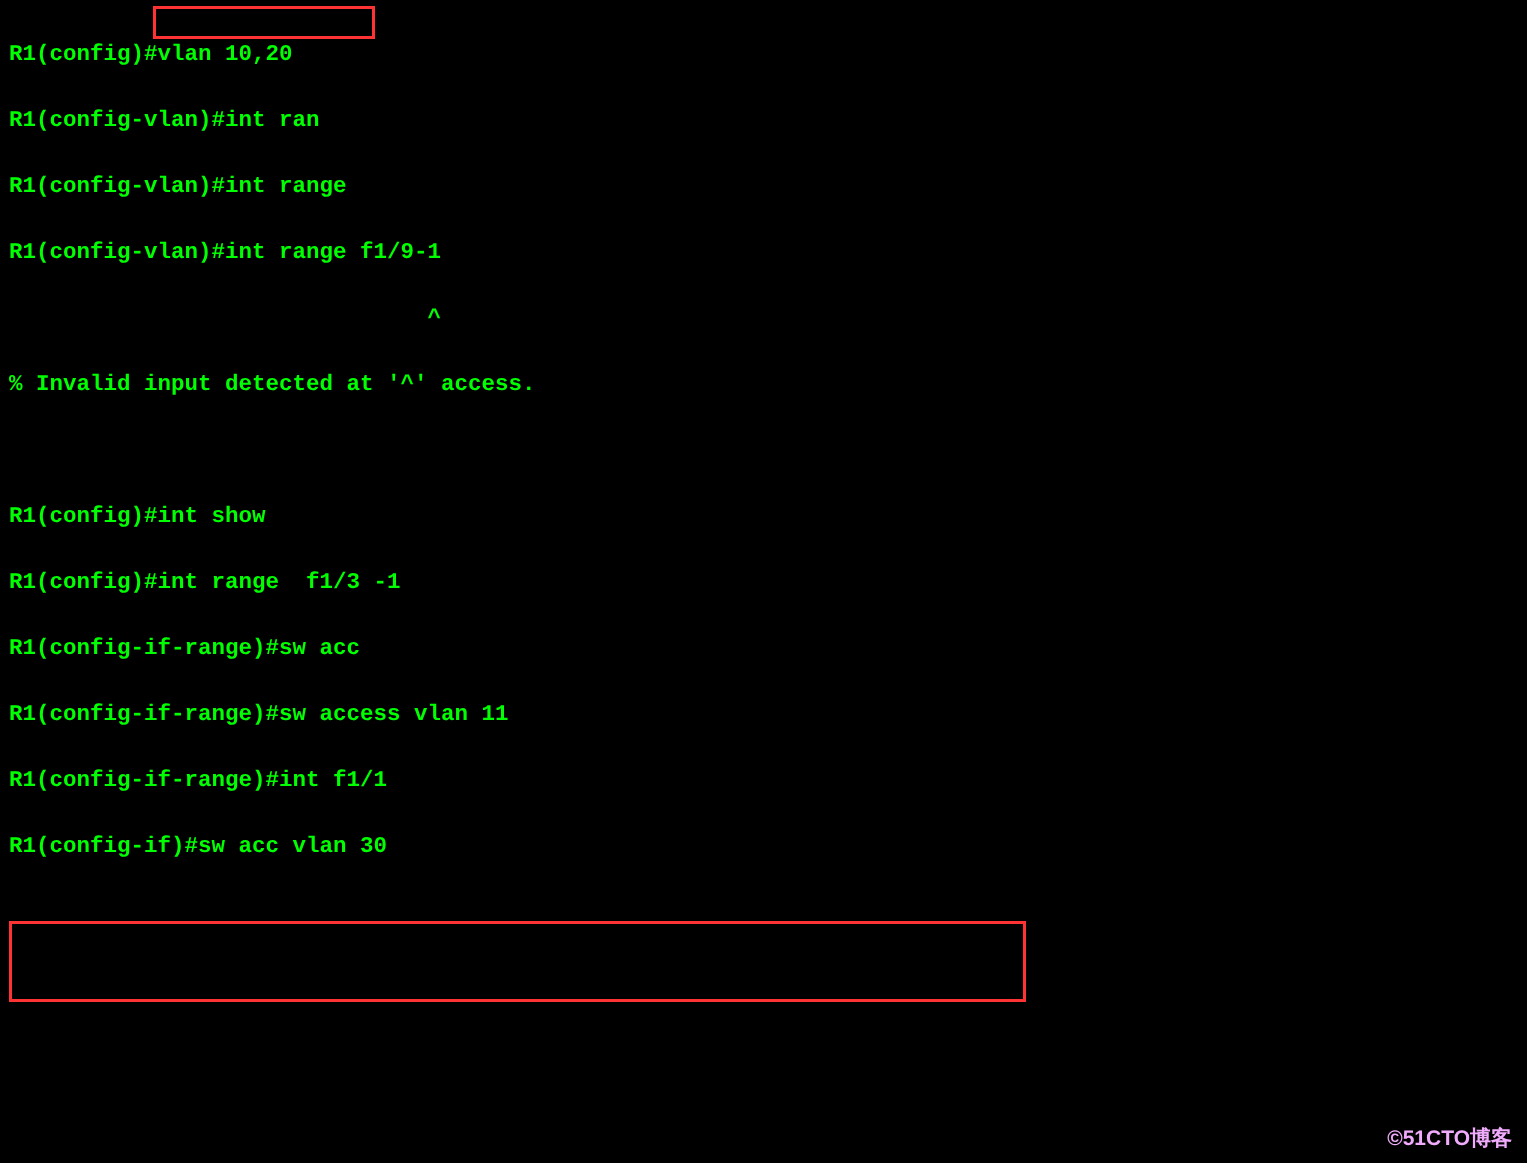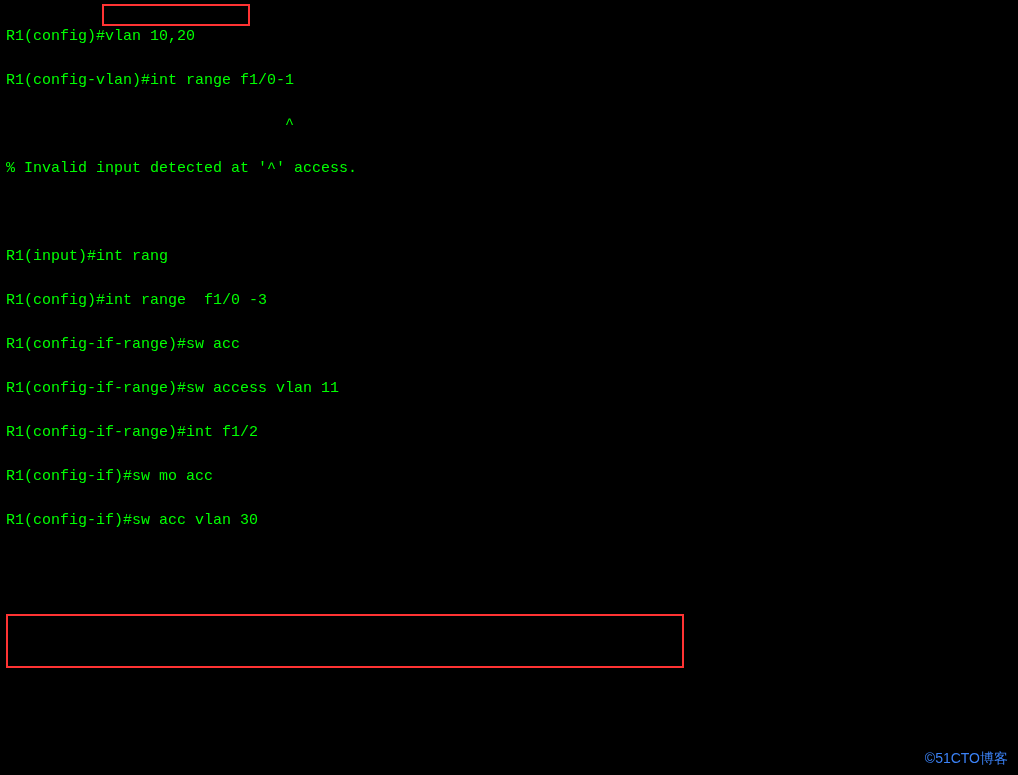--- a/index.html
+++ b/index.html
@@ -7,54 +7,56 @@
     font-family:"Courier New",monospace;
     font-size:15px;
     line-height:22px;
     color:#00ff00;
     white-space:pre;
     padding:4px 6px;
     position:relative;
     width:1018px;
     height:775px;
     box-sizing:border-box;
+    font-weight:bold;
   }
   .row{display:block;height:22px;}
   .hl-box{
     position:absolute;
     border:2px solid #ff3333;
     pointer-events:none;
     box-sizing:border-box;
   }
   .watermark{
     position:absolute;
     right:10px;
     bottom:6px;
-    color:#3b82f6;
+    color:#f0abfc;
     font-family:Arial,sans-serif;
     font-size:14px;
     text-shadow:0 0 3px rgba(0,0,0,.9);
     text-align:right;
   }
 </style>
 </head>
 <body>
 
 <div class="terminal">
 <span class="row">R1(config)#vlan 10,20</span>
-<span class="row">R1(config-vlan)#int range f1/0-1</span>
+<span class="row">R1(config-vlan)#int ran</span>
+<span class="row">R1(config-vlan)#int range</span>
+<span class="row">R1(config-vlan)#int range f1/9-1</span>
 <span class="row">                               ^</span>
 <span class="row">% Invalid input detected at '^' access.</span>
 <span class="row"></span>
-<span class="row">R1(input)#int rang</span>
-<span class="row">R1(config)#int range  f1/0 -3</span>
+<span class="row">R1(config)#int show</span>
+<span class="row">R1(config)#int range  f1/3 -1</span>
 <span class="row">R1(config-if-range)#sw acc</span>
 <span class="row">R1(config-if-range)#sw access vlan 11</span>
-<span class="row">R1(config-if-range)#int f1/2</span>
-<span class="row">R1(config-if)#sw mo acc</span>
+<span class="row">R1(config-if-range)#int f1/1</span>
 <span class="row">R1(config-if)#sw acc vlan 30</span>
 <span class="row"></span>
 
 
 
 
 
 
 
 

